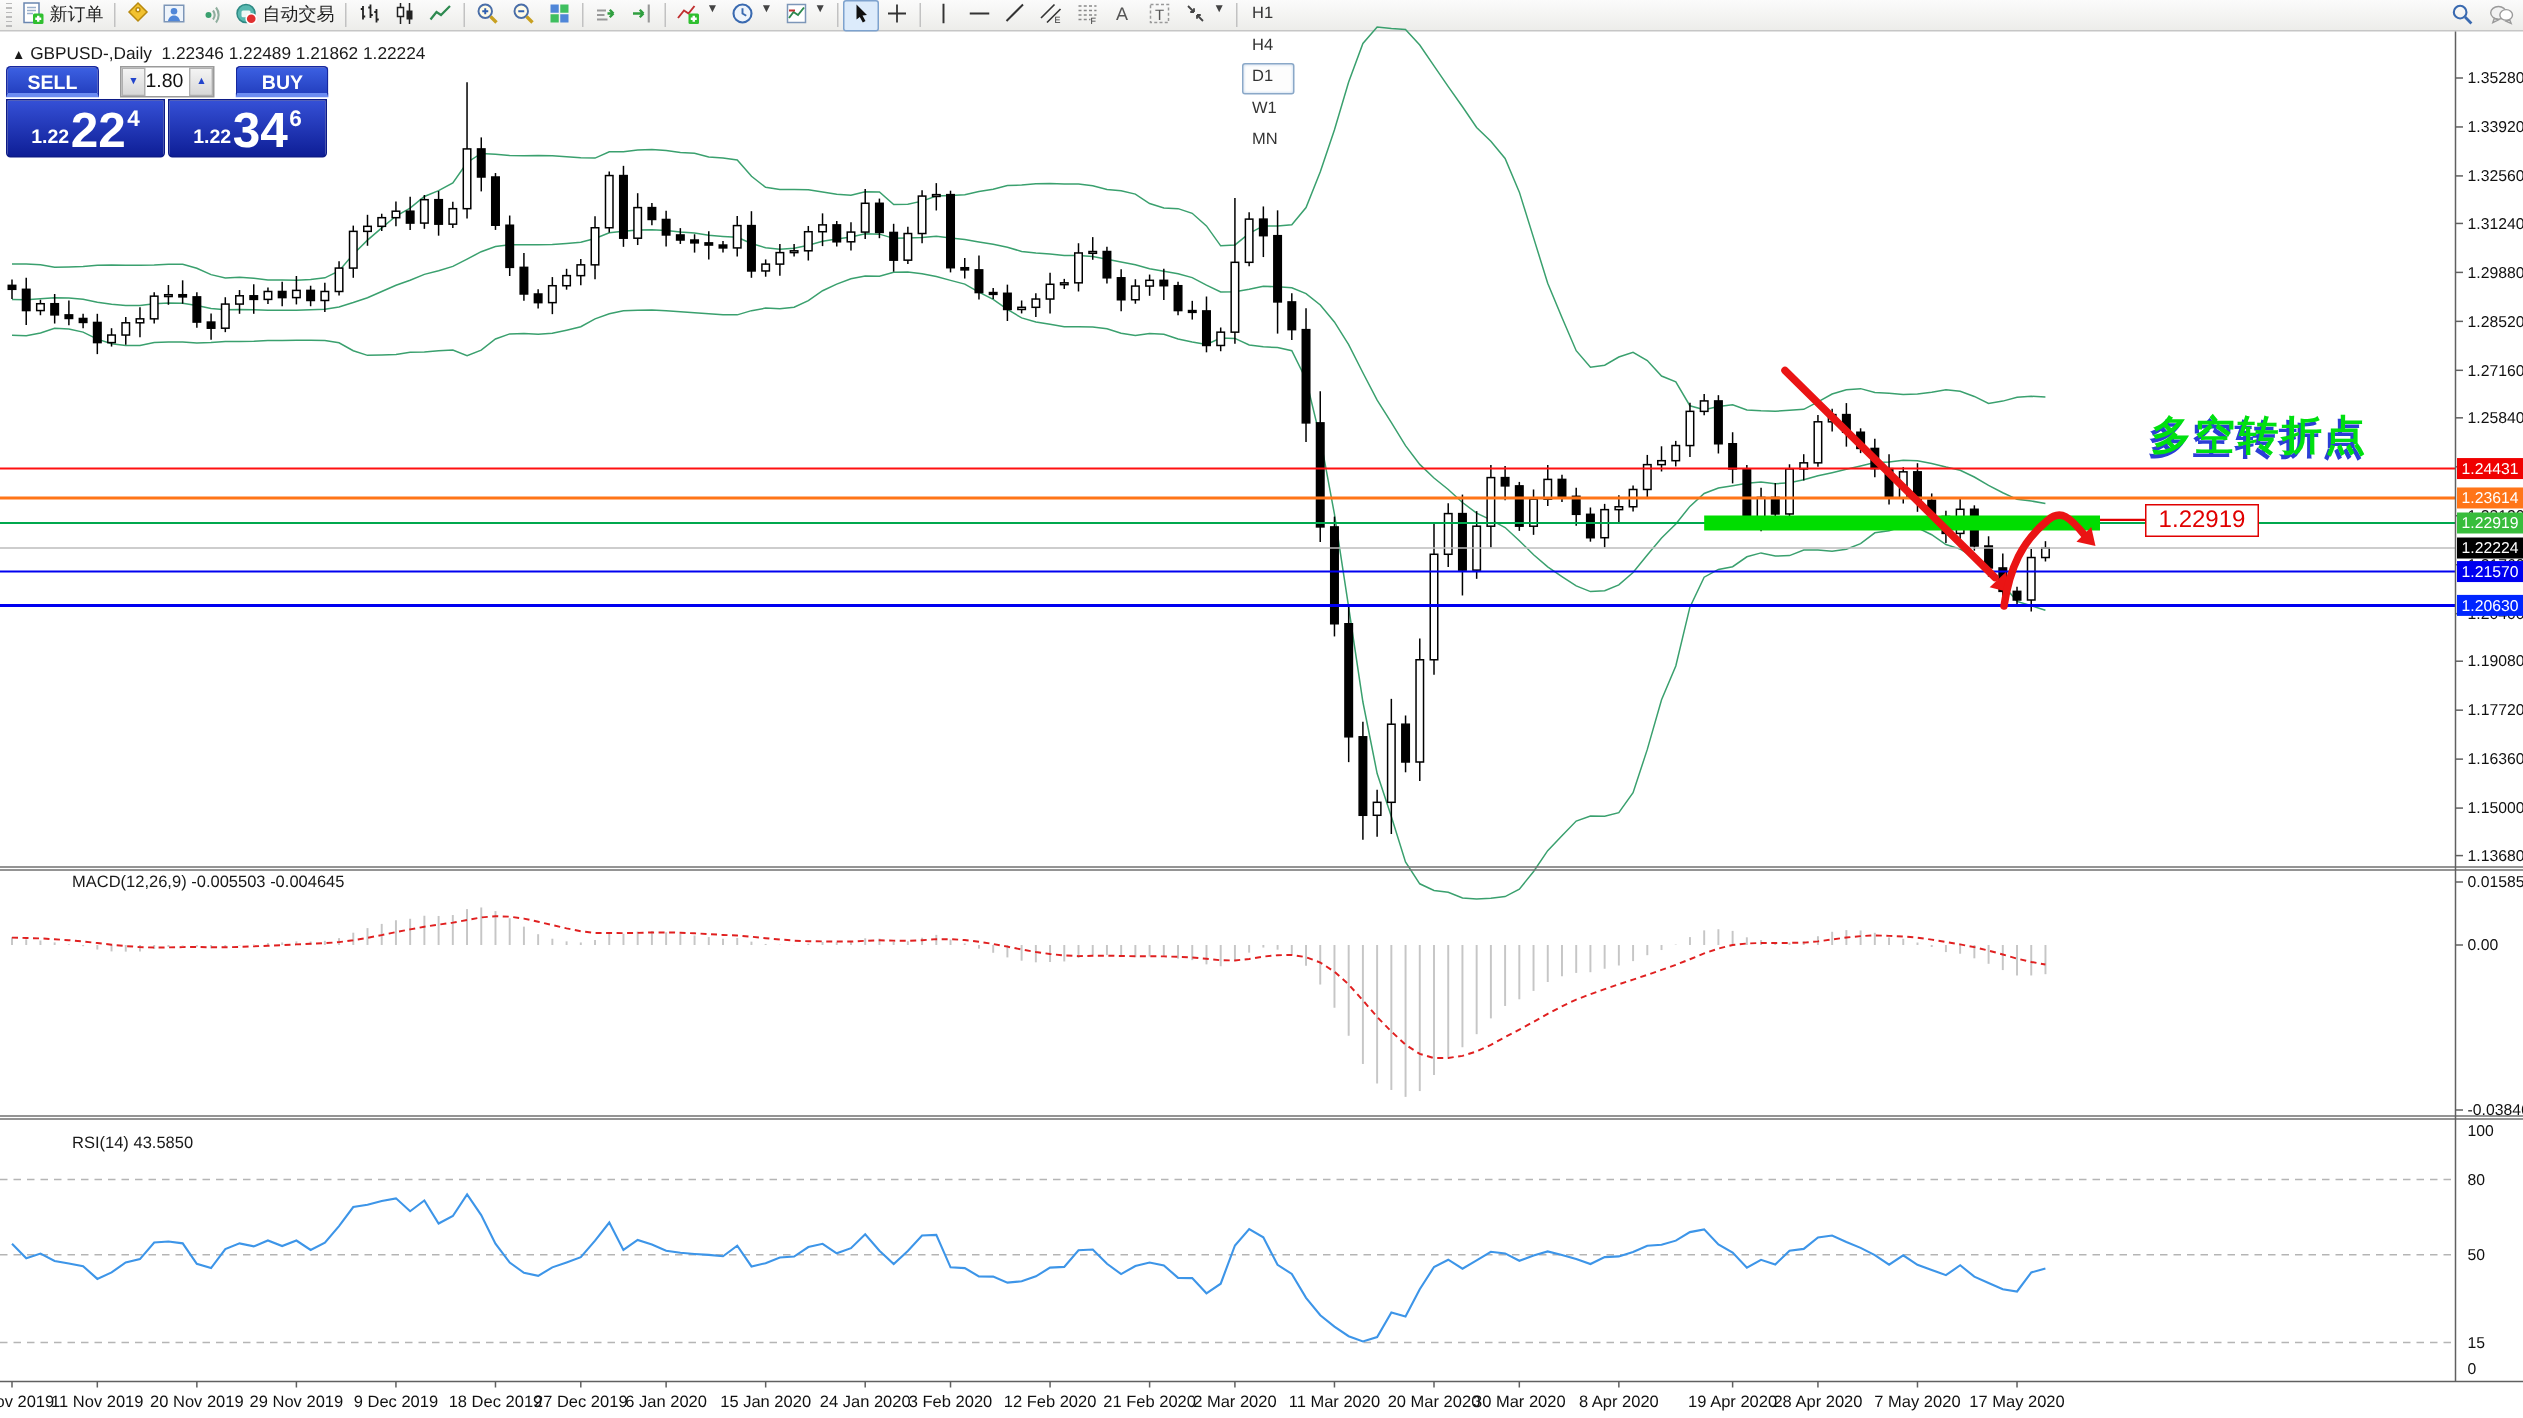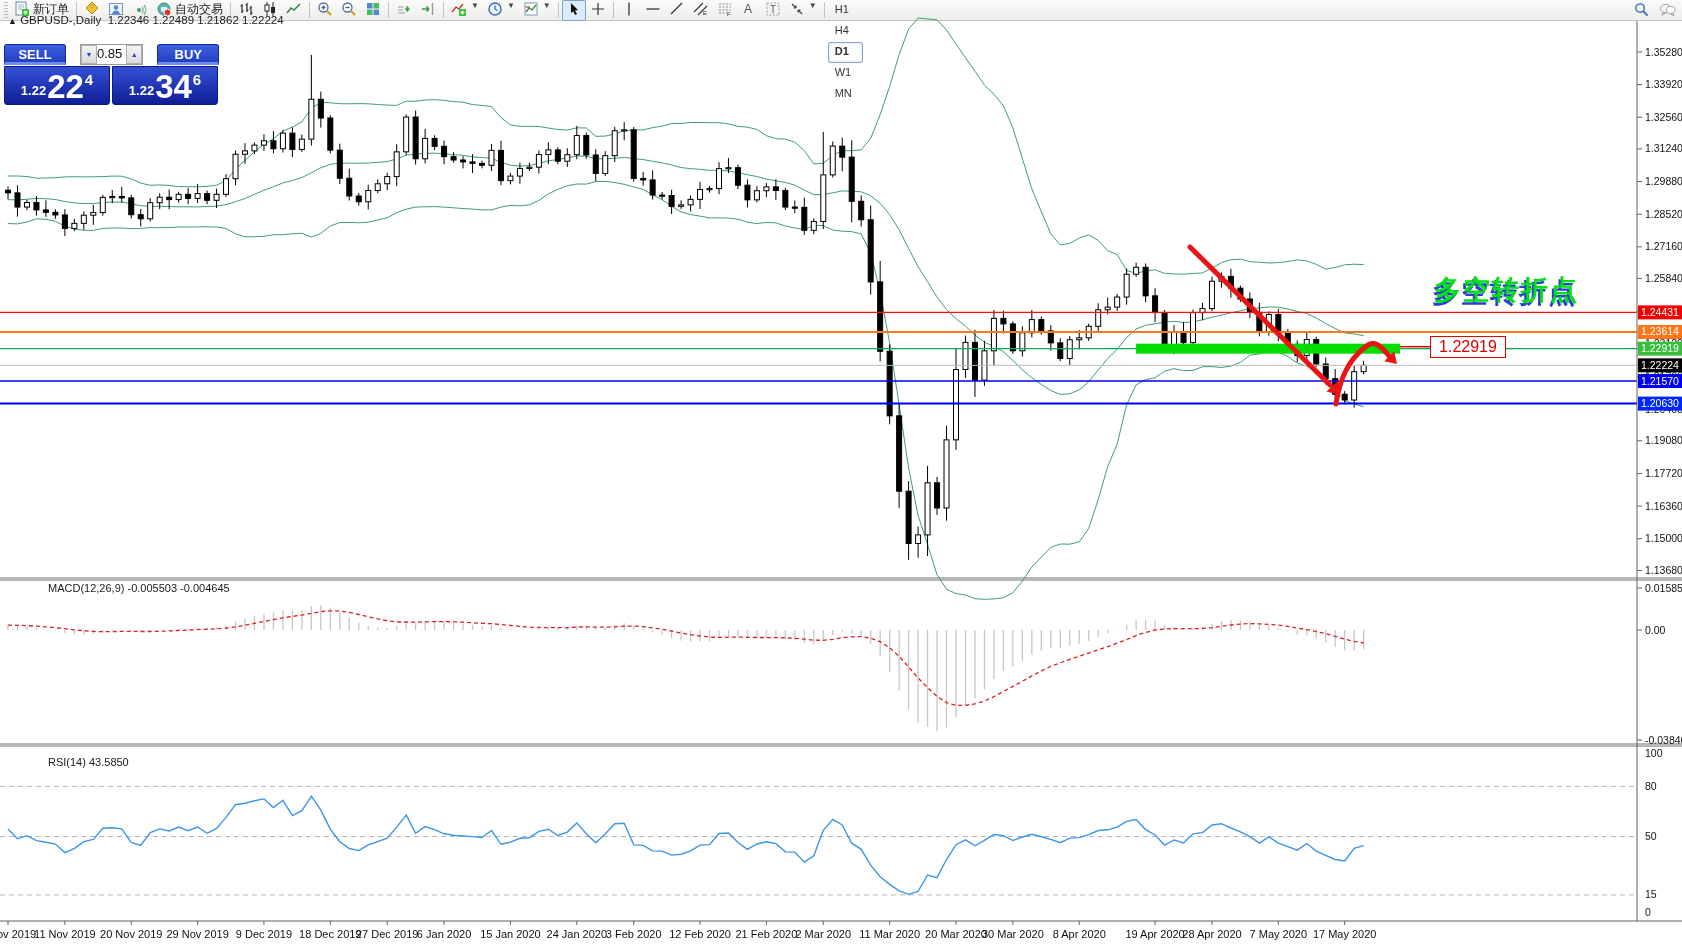--- a/index.html
+++ b/index.html
@@ -11,24 +11,24 @@
     display:flex;align-items:center;padding:0 2px;box-sizing:border-box;font-size:12px;color:#222;}
   .tb{display:flex;gap:3px;height:19px;padding:0 3px;border:1px solid transparent;
     border-radius:2px;background:transparent;cursor:default;}
   .tb.active{background:#dcebfb;border-color:#7da2ce;}
   .tb svg{display:block;}
   .tb .caret{font-size:8px;color:#444;margin-left:1px;}
   .sep{width:1px;height:16px;background:#c2c2c2;margin:0 3px;}
   .grip{width:4px;height:16px;margin:0 2px;
     background:repeating-linear-gradient(#bbb 0 1px,transparent 1px 3px);}
   .tf{font-size:11px;padding:1px 6px;height:17px;line-height:15px;border:1px solid transparent;border-radius:2px;color:#333;}
-  .tf.active{background:#fdfdfd;border-color:#8aa8c8;box-shadow:inset 0 0 2px #b8cfe8;font-weight:bold;}
+  .tf.active{background:#fdfdfd;border-color:#8aa8c8;box-shadow:inset 0 0 2px #b8cfe8;}
   .toolbar-right{position:absolute;right:6px;top:2px;display:flex;gap:10px;align-items:center;}
   
-  .ohlc-line{position:absolute;left:8px;top:14px;font-size:11.5px;color:#1a1a1a;z-index:5;text-align:center;}
+  .ohlc-line{position:absolute;left:8px;top:30px;font-size:11.5px;color:#1a1a1a;z-index:5;text-align:center;}
   .ohlc-line b{font-weight:normal;}
   .ind-label{position:absolute;font-size:11px;color:#1a1a1a;z-index:5;margin-left:44px;}
   .cn-note{position:absolute;left:1434px;top:272px;font-size:27px;font-weight:bold;color:#00e010;
     text-shadow:-2px 3px 0 #2b3fd6;letter-spacing:2px;z-index:6;white-space:nowrap;}
   
   .trade-panel{position:absolute;left:4px;top:44px;width:214px;z-index:7;user-select:none;}
   .tp-row1{display:flex;gap:14px;height:21px;}
   .tp-btn{flex:0 0 62px;color:#fff;font-size:13px;font-weight:bold;text-align:center;line-height:19px;
     background:linear-gradient(#3c60e2,#2440c0);border:1px solid #16279e;border-bottom:3px solid #6c8cf2;
     border-radius:3px 3px 0 0;box-sizing:border-box;}
@@ -854,21 +854,21 @@
   <span>1.22489</span>
   <span>1.21862</span>
   <span>1.22224</span>
 </div>
 
 <div class="trade-panel">
   <div class="tp-row1">
     <div class="tp-btn">SELL</div>
     <div class="tp-spin">
       <div class="sbtn">▼</div>
-      <div class="val">0.85</div>
+      <div class="val">1.80</div>
       <div class="sbtn">▲</div>
     </div>
     <div class="tp-btn">BUY</div>
   </div>
   <div class="tp-row2">
     <div class="tp-price">
       <span class="sm">1.22</span>
       <span class="bg">22</span>
       <span class="sup">4</span>
     </div>

